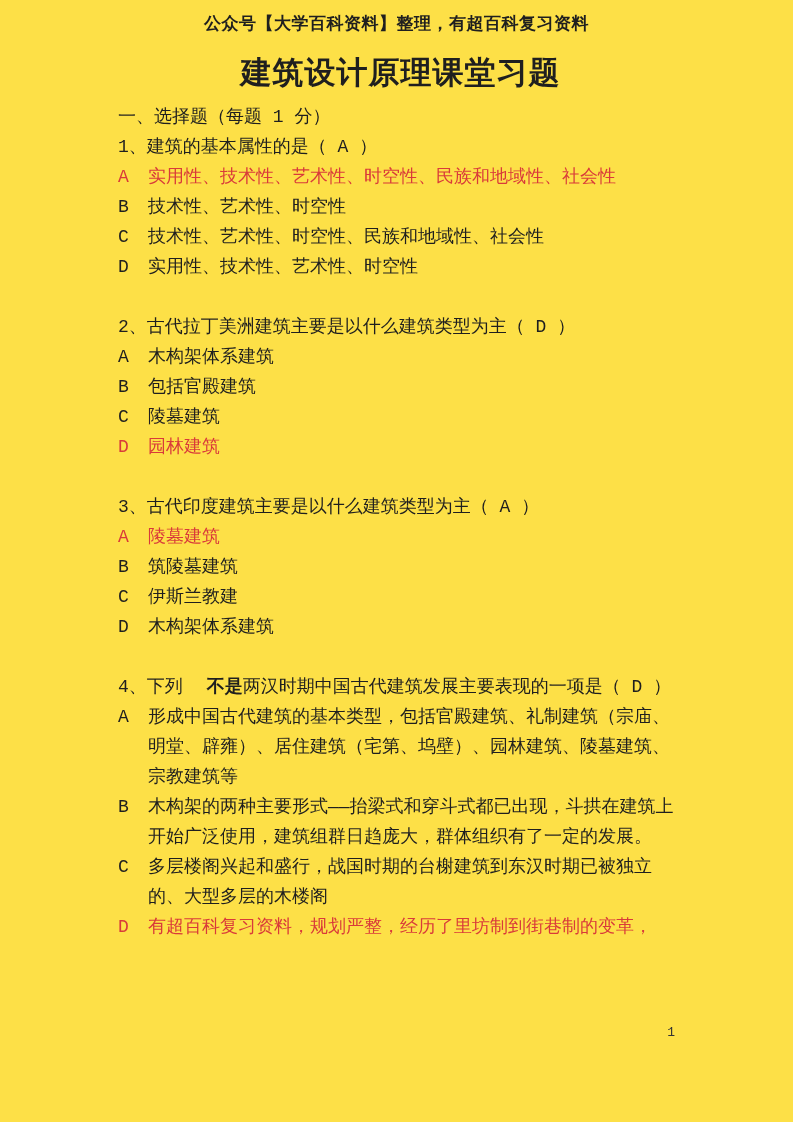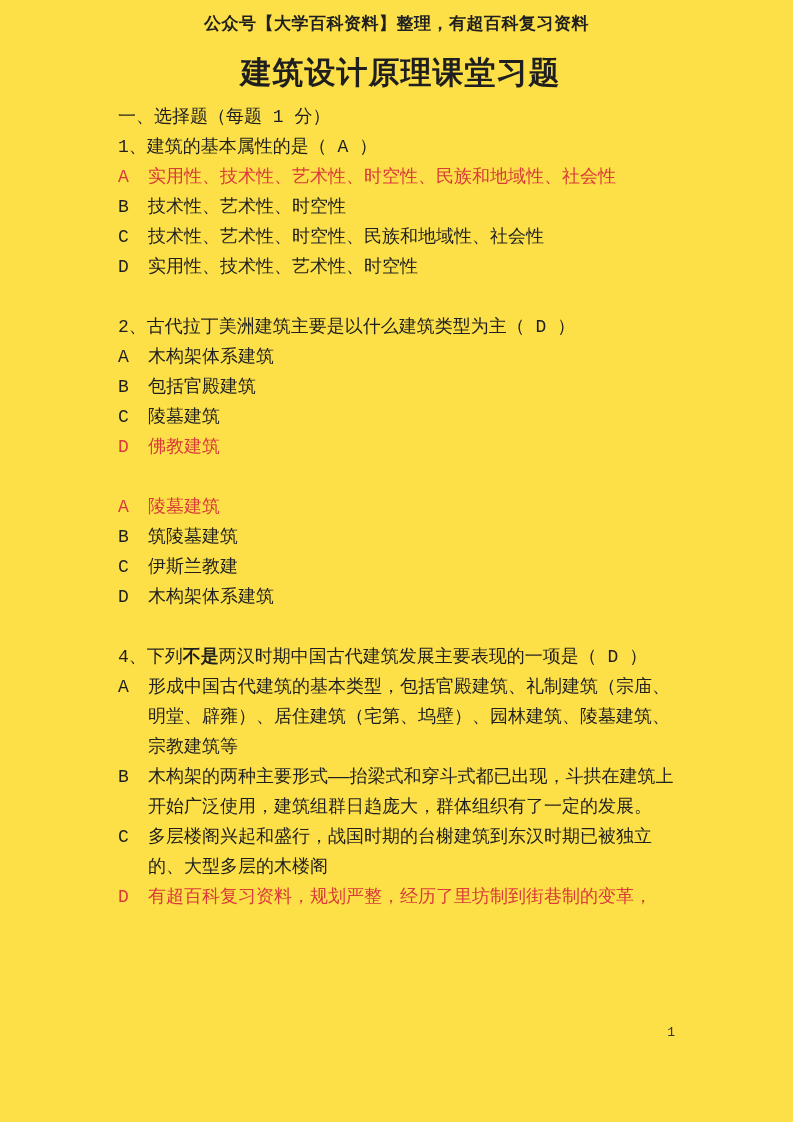--- a/index.html
+++ b/index.html
@@ -35,21 +35,21 @@
   .content {
     position: absolute;
     left: 118px;
     top: 102px;
     width: 557px;
     font-size: 18px;
     line-height: 30px;
   }
   .question { margin-top: 30px; }
   .question.first { margin-top: 0; }
-  .q-line b { font-weight: 700; }
+  .q-line b { font-weight: 700; padding-left: 24px; }
   .opt {
     display: flex;
     align-items: flex-start;
   }
   .opt .letter {
     flex: none;
     width: 30px;
   }
   .opt .opt-text { flex: 1; }
   .cont { margin-left: 14px; }
@@ -104,25 +104,26 @@
       <div class="opt">
         <span class="letter">B</span>
         <span class="opt-text">包括官殿建筑</span>
       </div>
       <div class="opt">
         <span class="letter">C</span>
         <span class="opt-text">陵墓建筑</span>
       </div>
       <div class="opt" style="color: rgb(217, 58, 58);">
         <span class="letter">D</span>
-        <span class="opt-text">佛教建筑</span>
+        <span class="opt-text">园林建筑</span>
       </div>
     </div>
 
     <div class="question">
+      <div class="q-line"><span>3、</span><span>古代印度建筑主要是以什么建筑类型为主（  A  ）</span><b></b><span></span></div>
       <div class="opt" style="color: rgb(217, 58, 58);">
         <span class="letter">A</span>
         <span class="opt-text">陵墓建筑</span>
       </div>
       <div class="opt">
         <span class="letter">B</span>
         <span class="opt-text">筑陵墓建筑</span>
       </div>
       <div class="opt">
         <span class="letter">C</span>

